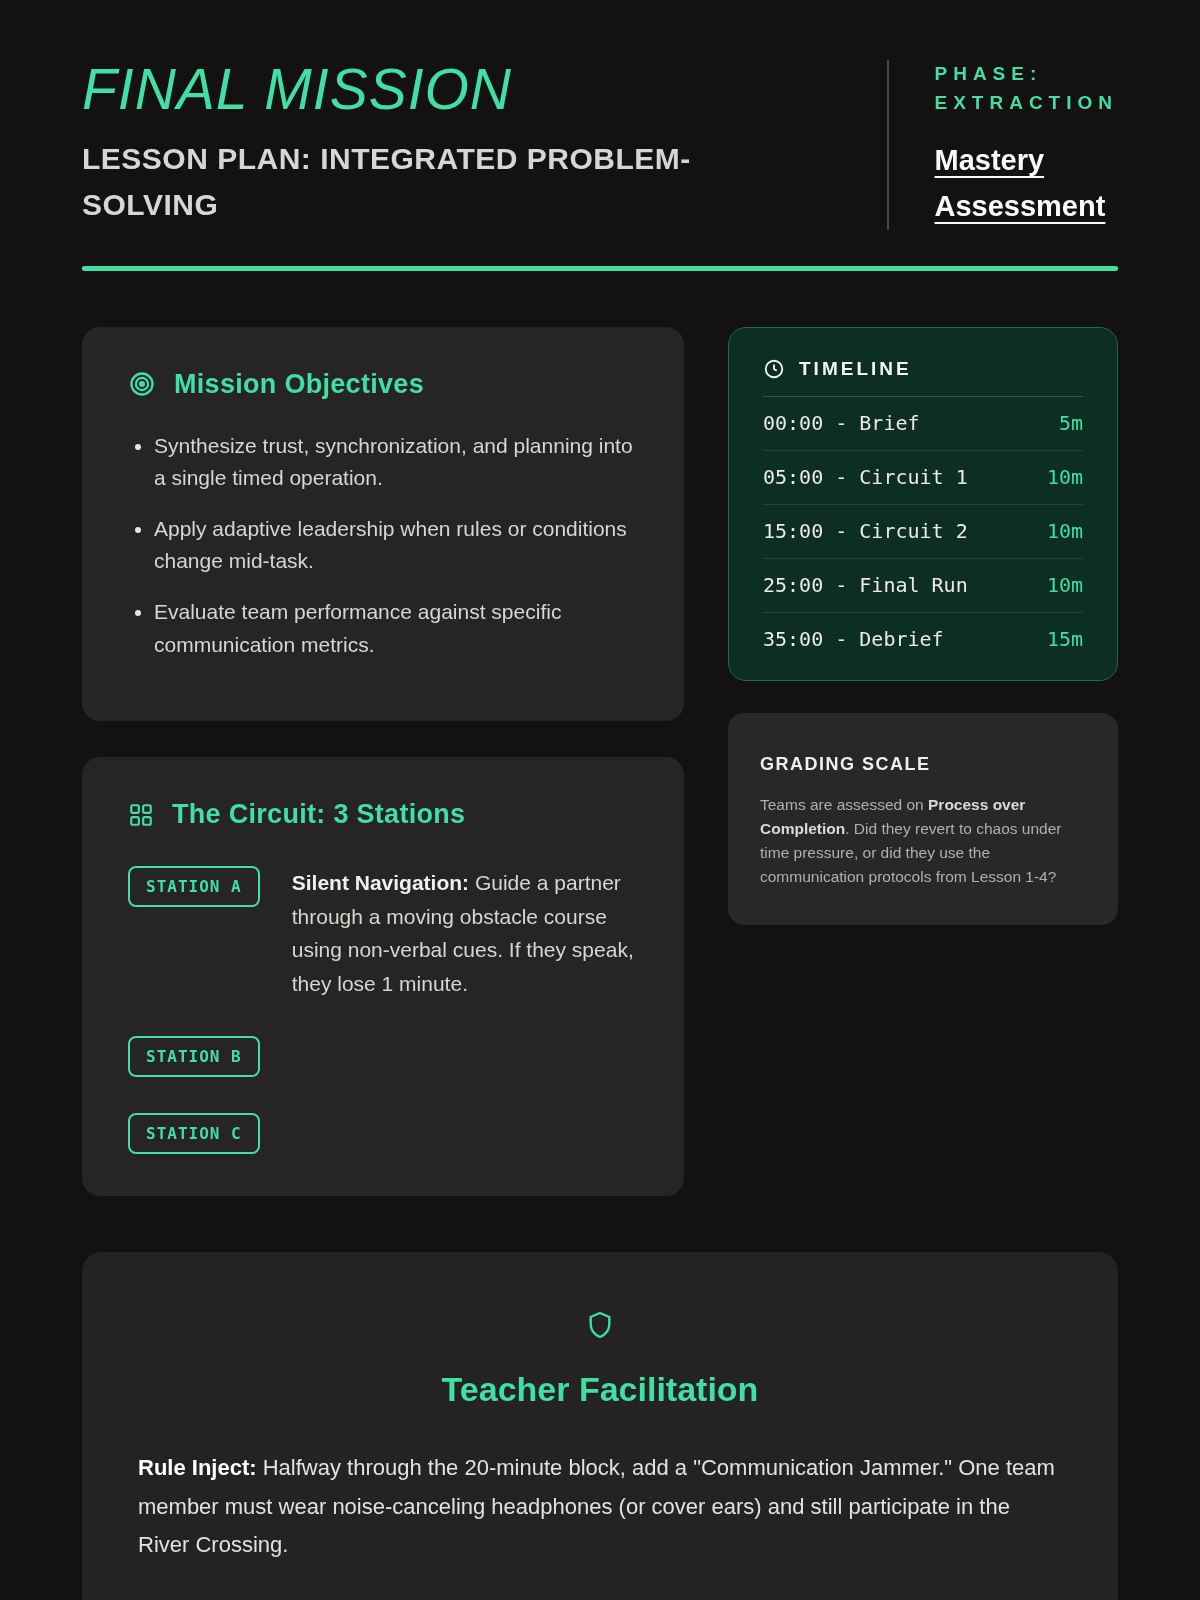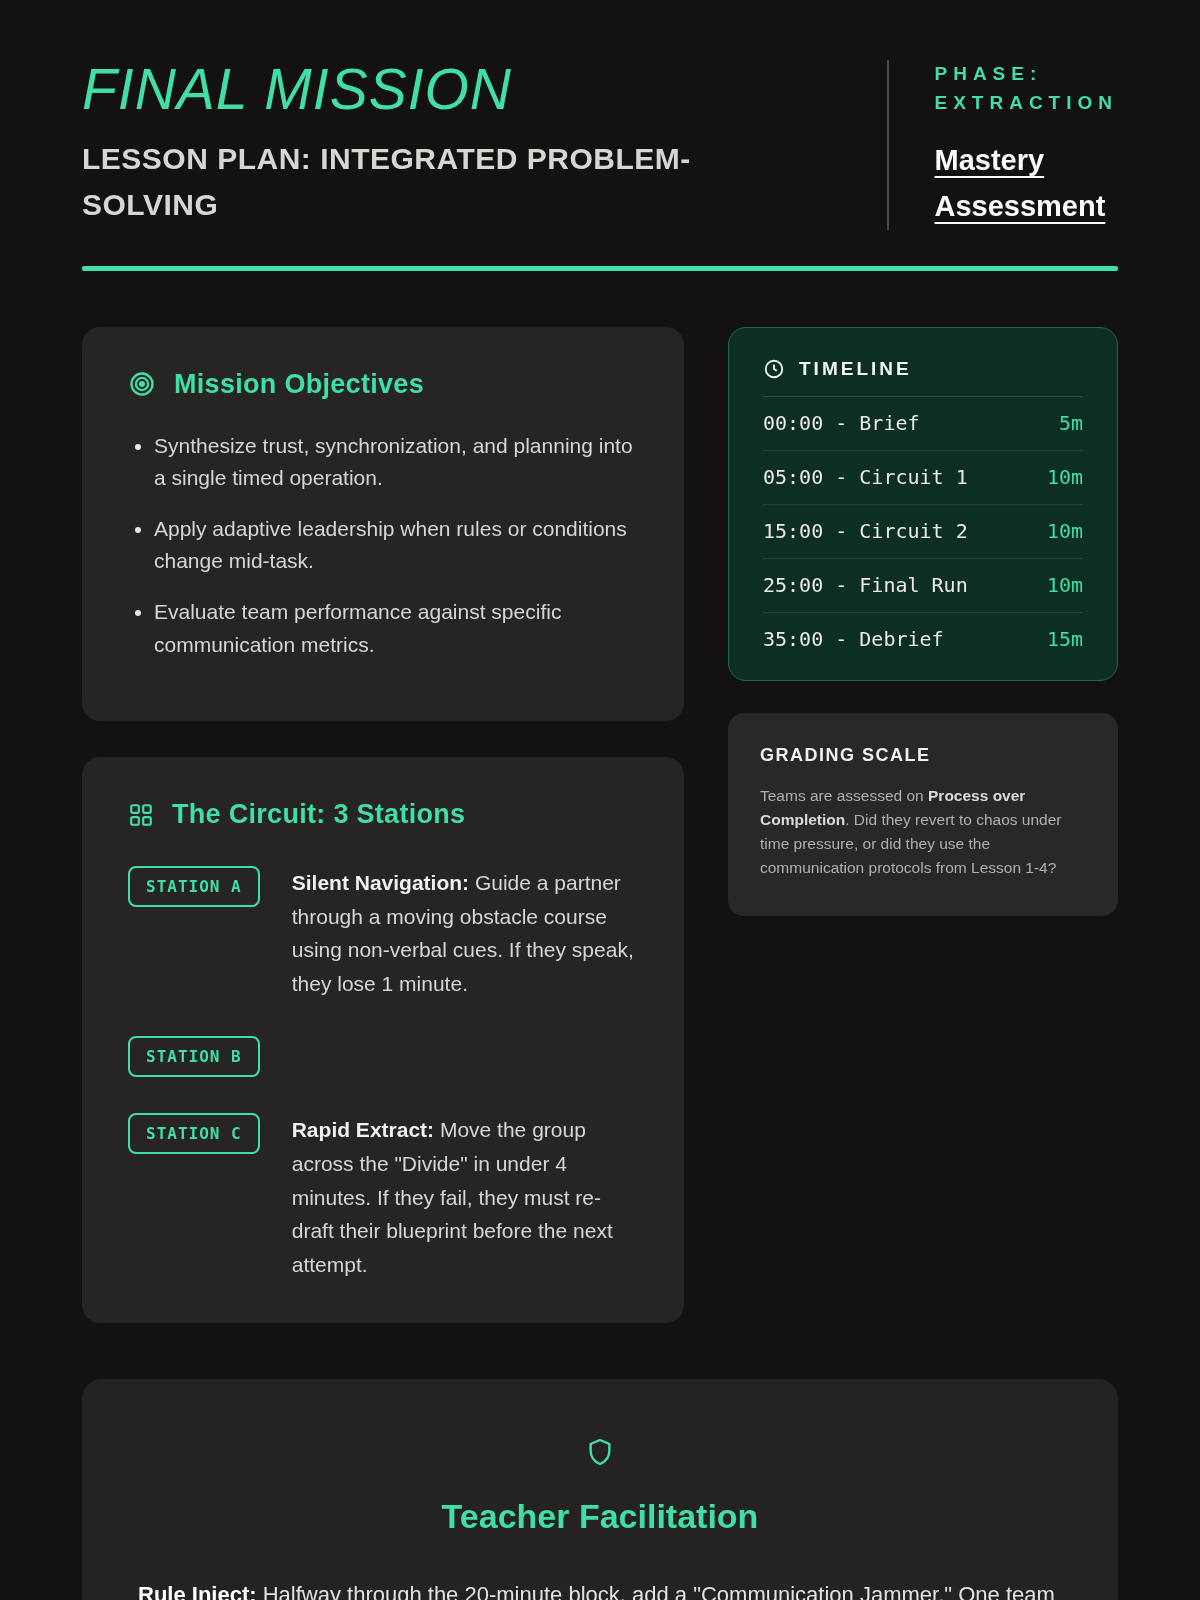--- a/index.html
+++ b/index.html
@@ -82,21 +82,21 @@
   .timeline-row{
     display:flex;justify-content:space-between;gap:6px;
     padding:13px 0;border-bottom:1px solid rgba(63,223,166,.16);
     font-family:"DejaVu Sans Mono",monospace;font-size:20px;line-height:1.35;
   }
   .timeline-row:last-child{border-bottom:none;}
   .tl-time{color:#eceae8;flex:1;}
   .tl-dur{color:var(--accent);white-space:nowrap;}
 
   
-  .grading-card{background:#2a2727;border-radius:16px;padding:32px 32px 36px;}
+  .grading-card{background:#2a2727;border-radius:16px;padding:41px 32px 36px;}
   .grading-title{font-size:18px;font-weight:bold;letter-spacing:1.5px;color:var(--text-primary);}
   .grading-body{margin-top:18px;font-size:15.5px;line-height:1.55;color:var(--text-muted);}
   .grading-bold{font-weight:bold;color:#dcdad7;}
 
   
   .facilitation-card{
     margin-top:56px;background:#252222;border-radius:20px;padding:54px 56px 60px;
   }
   .facilitation-title{display:flex;align-items:center;gap:26px;font-size:34px;color:var(--accent);font-weight:bold;flex-direction:column;}
   .facilitation-body{margin-top:40px;font-size:22px;line-height:1.75;color:#e4e2df;max-width:980px;}
@@ -164,23 +164,20 @@
             <span class="station-badge">STATION A</span>
             <div class="station-text">
               <span class="station-name">Silent Navigation:</span><span> Guide a partner through a moving obstacle course using non-verbal cues. If they speak, they lose 1 minute.</span>
             </div>
           </div>
           <div class="station">
             <span class="station-badge">STATION B</span>
           </div>
           <div class="station">
             <span class="station-badge">STATION C</span>
-            <div class="station-text">
-              <span class="station-name">Rapid Extract:</span><span> Move the group across the "Divide" in under 4 minutes. If they fail, they must re-draft their blueprint before the next attempt.</span>
-            </div>
           </div>
         </div>
       </div>
 
     </div>
 
     <div class="col-right">
 
       <div class="timeline-card">
         <div class="timeline-header">

